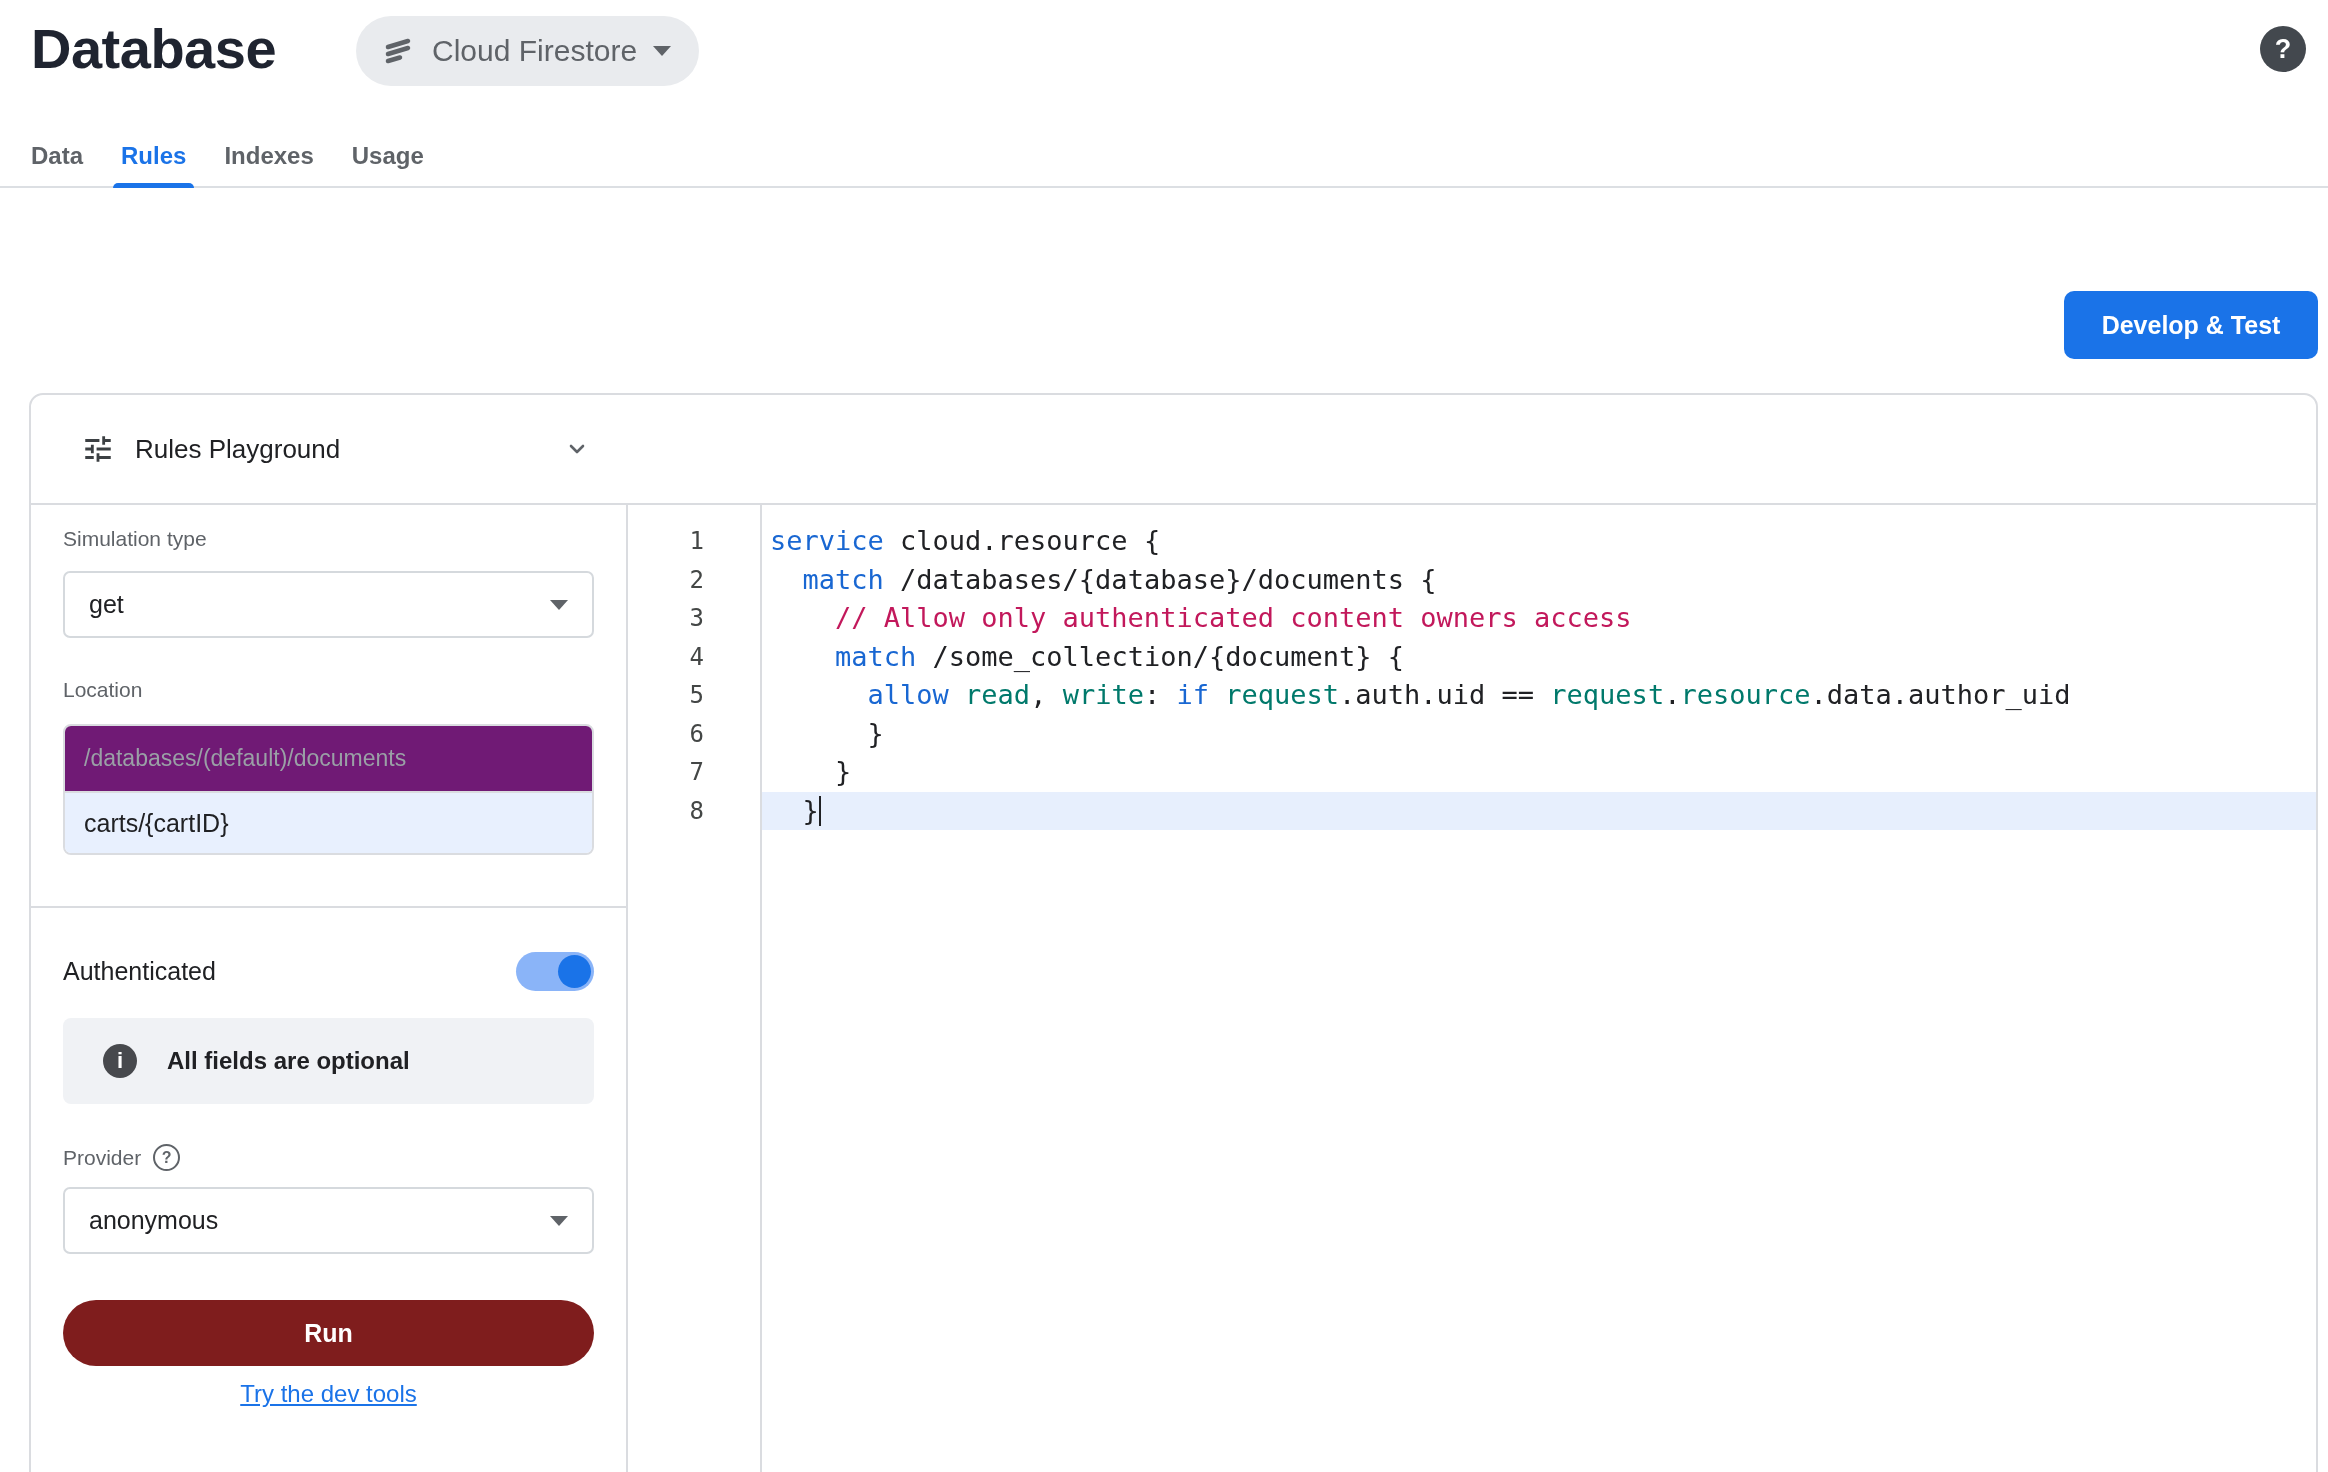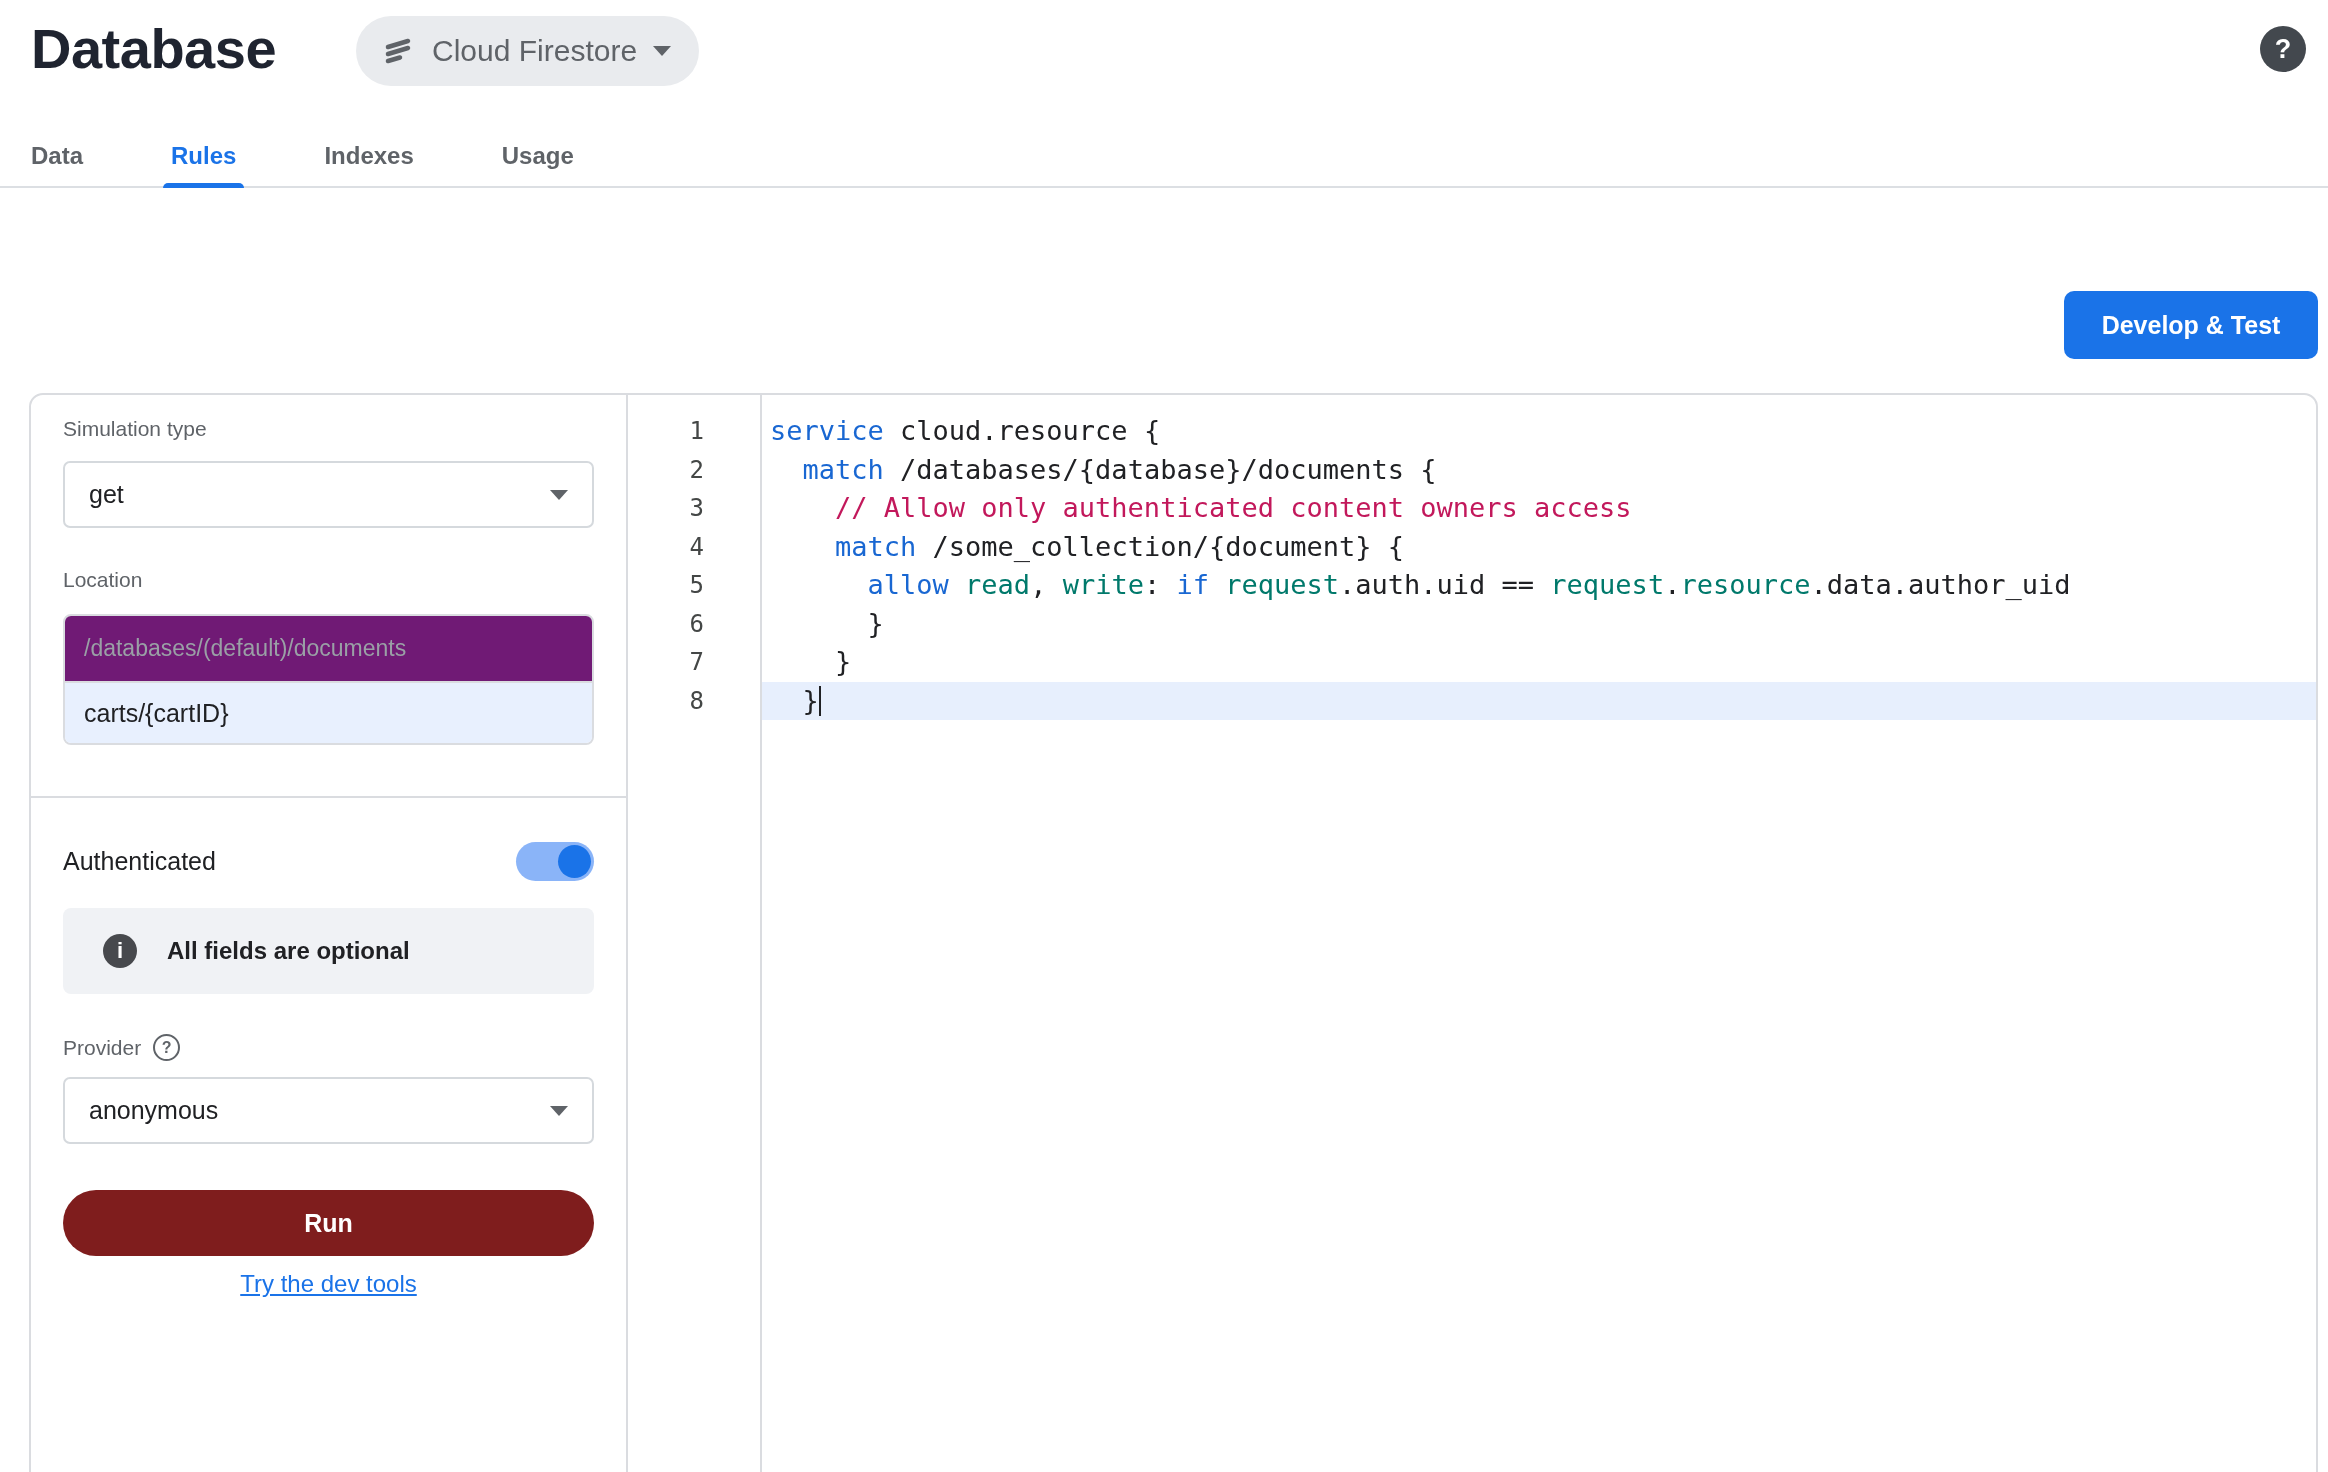--- a/index.html
+++ b/index.html
@@ -13,21 +13,21 @@
     background:#e9ebee; display:flex; align-items:center; padding:0 28px 0 24px; gap:16px; cursor:pointer; }
   .product-pill .pill-label { font-size:30px; color:#5f6368; }
   .caret-down { width:0; height:0; border-left:9px solid transparent; border-right:9px solid transparent;
     border-top:10px solid #5f6368; }
   .help-circle { position:absolute; right:22px; top:26px; width:46px; height:46px; border-radius:50%;
     background:#43484e; color:#fff; font-size:27px; font-weight:700; display:flex;
     align-items:center; justify-content:center; cursor:pointer; }
 
   
   .tabs-row { position:absolute; left:0; right:0; top:126px; height:62px;
-    border-bottom:2px solid #dcdfe3; padding-left:31px; display:flex; gap:88px; }
+    border-bottom:2px solid #dcdfe3; padding-left:31px; display:flex; gap:38px; }
   .tab { position:relative; display:flex; align-items:center; font-size:24px; font-weight:700;
     color:#5f6368; cursor:pointer; }
   .tab.active { color:#1a73e8; }
   .tab.active::after { content:""; position:absolute; left:-8px; right:-8px; bottom:-2px;
     height:5px; background:#1a73e8; border-radius:5px 5px 0 0; }
 
   
   .develop-btn { position:absolute; top:291px; right:10px; width:254px; height:68px;
     background:#1a73e8; color:#fff; font-size:25px; font-weight:700; border:none; border-radius:10px;
     display:flex; align-items:center; justify-content:center; cursor:pointer;
@@ -117,20 +117,35 @@
   <div class="tab">Data</div>
   <div class="tab active">Rules</div>
   <div class="tab">Indexes</div>
   <div class="tab">Usage</div>
 </nav>
 
 <button class="develop-btn">Develop &amp; Test</button>
 
 <section class="card">
 
+  <div class="card-header">
+    <div class="pg-header">
+      <span style="display:flex;">
+        <svg width="34" height="34" viewBox="0 0 24 24" fill="#3c4043">
+          <path d="M3 17v2h6v-2H3zM3 5v2h10V5H3zm10 16v-2h8v-2h-8v-2h-2v6h2zM7 9v2H3v2h4v2h2V9H7zm14 4v-2H11v2h10zm-6-4h2V7h4V5h-4V3h-2v6z"></path>
+        </svg>
+      </span>
+      <span class="pg-title">Rules Playground</span>
+      <span class="pg-chevron">
+        <svg width="30" height="30" viewBox="0 0 30 30" fill="none">
+          <polyline points="9,12 15,18 21,12" stroke="#5f6368" stroke-width="2.6" stroke-linecap="round" stroke-linejoin="round"></polyline>
+        </svg>
+      </span>
+    </div>
+  </div>
 
   <div class="card-body">
 
     <aside class="left-panel">
       <div class="lp-inner">
         <div class="field-label">Simulation type</div>
         <div class="select-box">
           <span>get</span>
           <span class="caret-down"></span>
         </div>

